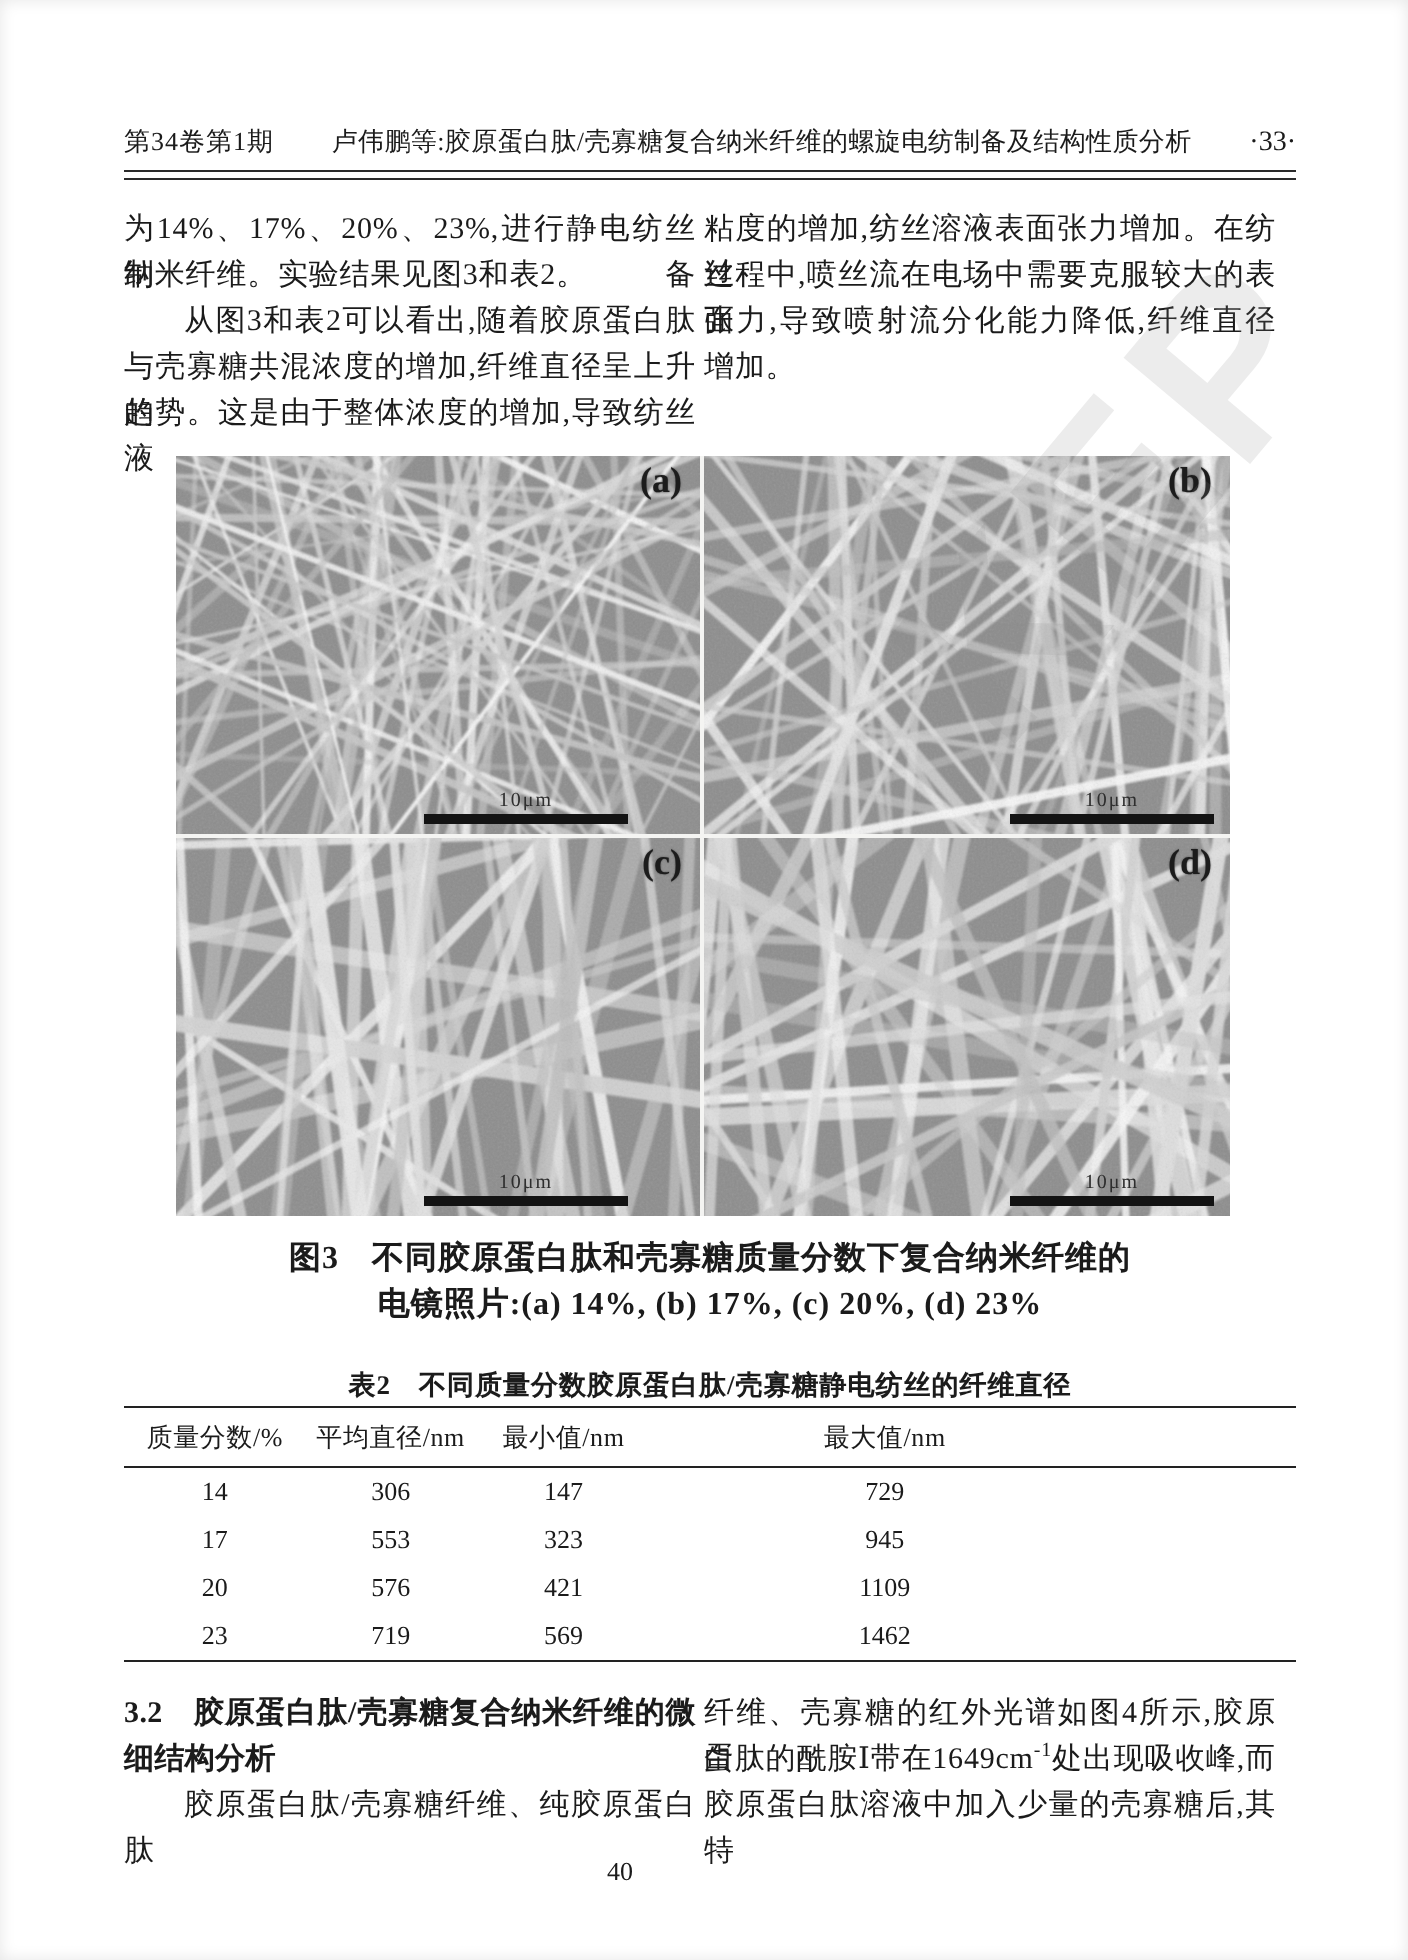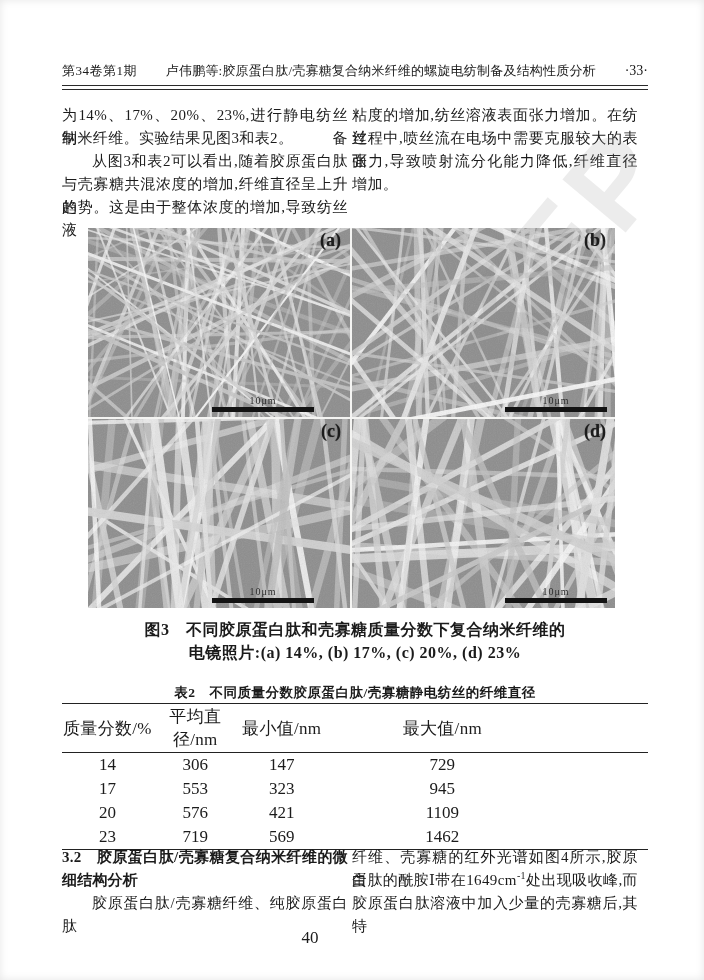--- a/index.html
+++ b/index.html
@@ -60,30 +60,30 @@
   .sem-scale-text{font-size:10px;color:#2e2e2e;line-height:11px;letter-spacing:1px;}
   .sem-scale-bar{width:102px;height:5px;background:#131313;margin-top:1px;}
   
   #caption{position:absolute;left:62px;top:618px;width:586px;text-align:center;
     font-weight:bold;font-size:16px;line-height:23px;letter-spacing:0.5px;}
   #table-title{position:absolute;left:62px;top:684px;width:586px;text-align:center;
     font-weight:bold;font-size:13.5px;letter-spacing:0.5px;}
   #dtable{
     position:absolute;left:62px;top:703px;width:586px;
     border-collapse:collapse;table-layout:fixed;
-    font-size:17px;
+    font-size:13px;
   }
   #dtable thead tr{border-top:1.5px solid #222;border-bottom:1px solid #222;}
   #dtable th{font-weight:normal;height:27px;text-align:center;letter-spacing:0.3px;}
   #dtable td{height:22px;text-align:center;}
   #dtable tbody tr:last-child{border-bottom:1.5px solid #222;}
   #dtable th:last-child,#dtable td:last-child{padding-right:90px;}
   .c1{width:15.5%;} .c2{width:14.5%;} .c3{width:15%;} .c4{width:55%;}
   
-  #footer{position:absolute;left:0;top:928px;width:620px;text-align:center;font-size:17px;}
+  #footer{position:absolute;left:0;top:928px;width:620px;text-align:center;font-size:13px;}
   #watermark{
     position:absolute;left:398px;top:148px;width:320px;height:200px;
     display:flex;align-items:center;justify-content:center;
     transform:rotate(-50deg);
     font-weight:bold;font-size:120px;color:rgba(135,135,135,0.16);
     letter-spacing:8px;pointer-events:none;z-index:5;
     font-family:"Liberation Sans","DejaVu Sans",sans-serif;
   }
 </style>
 </head>

